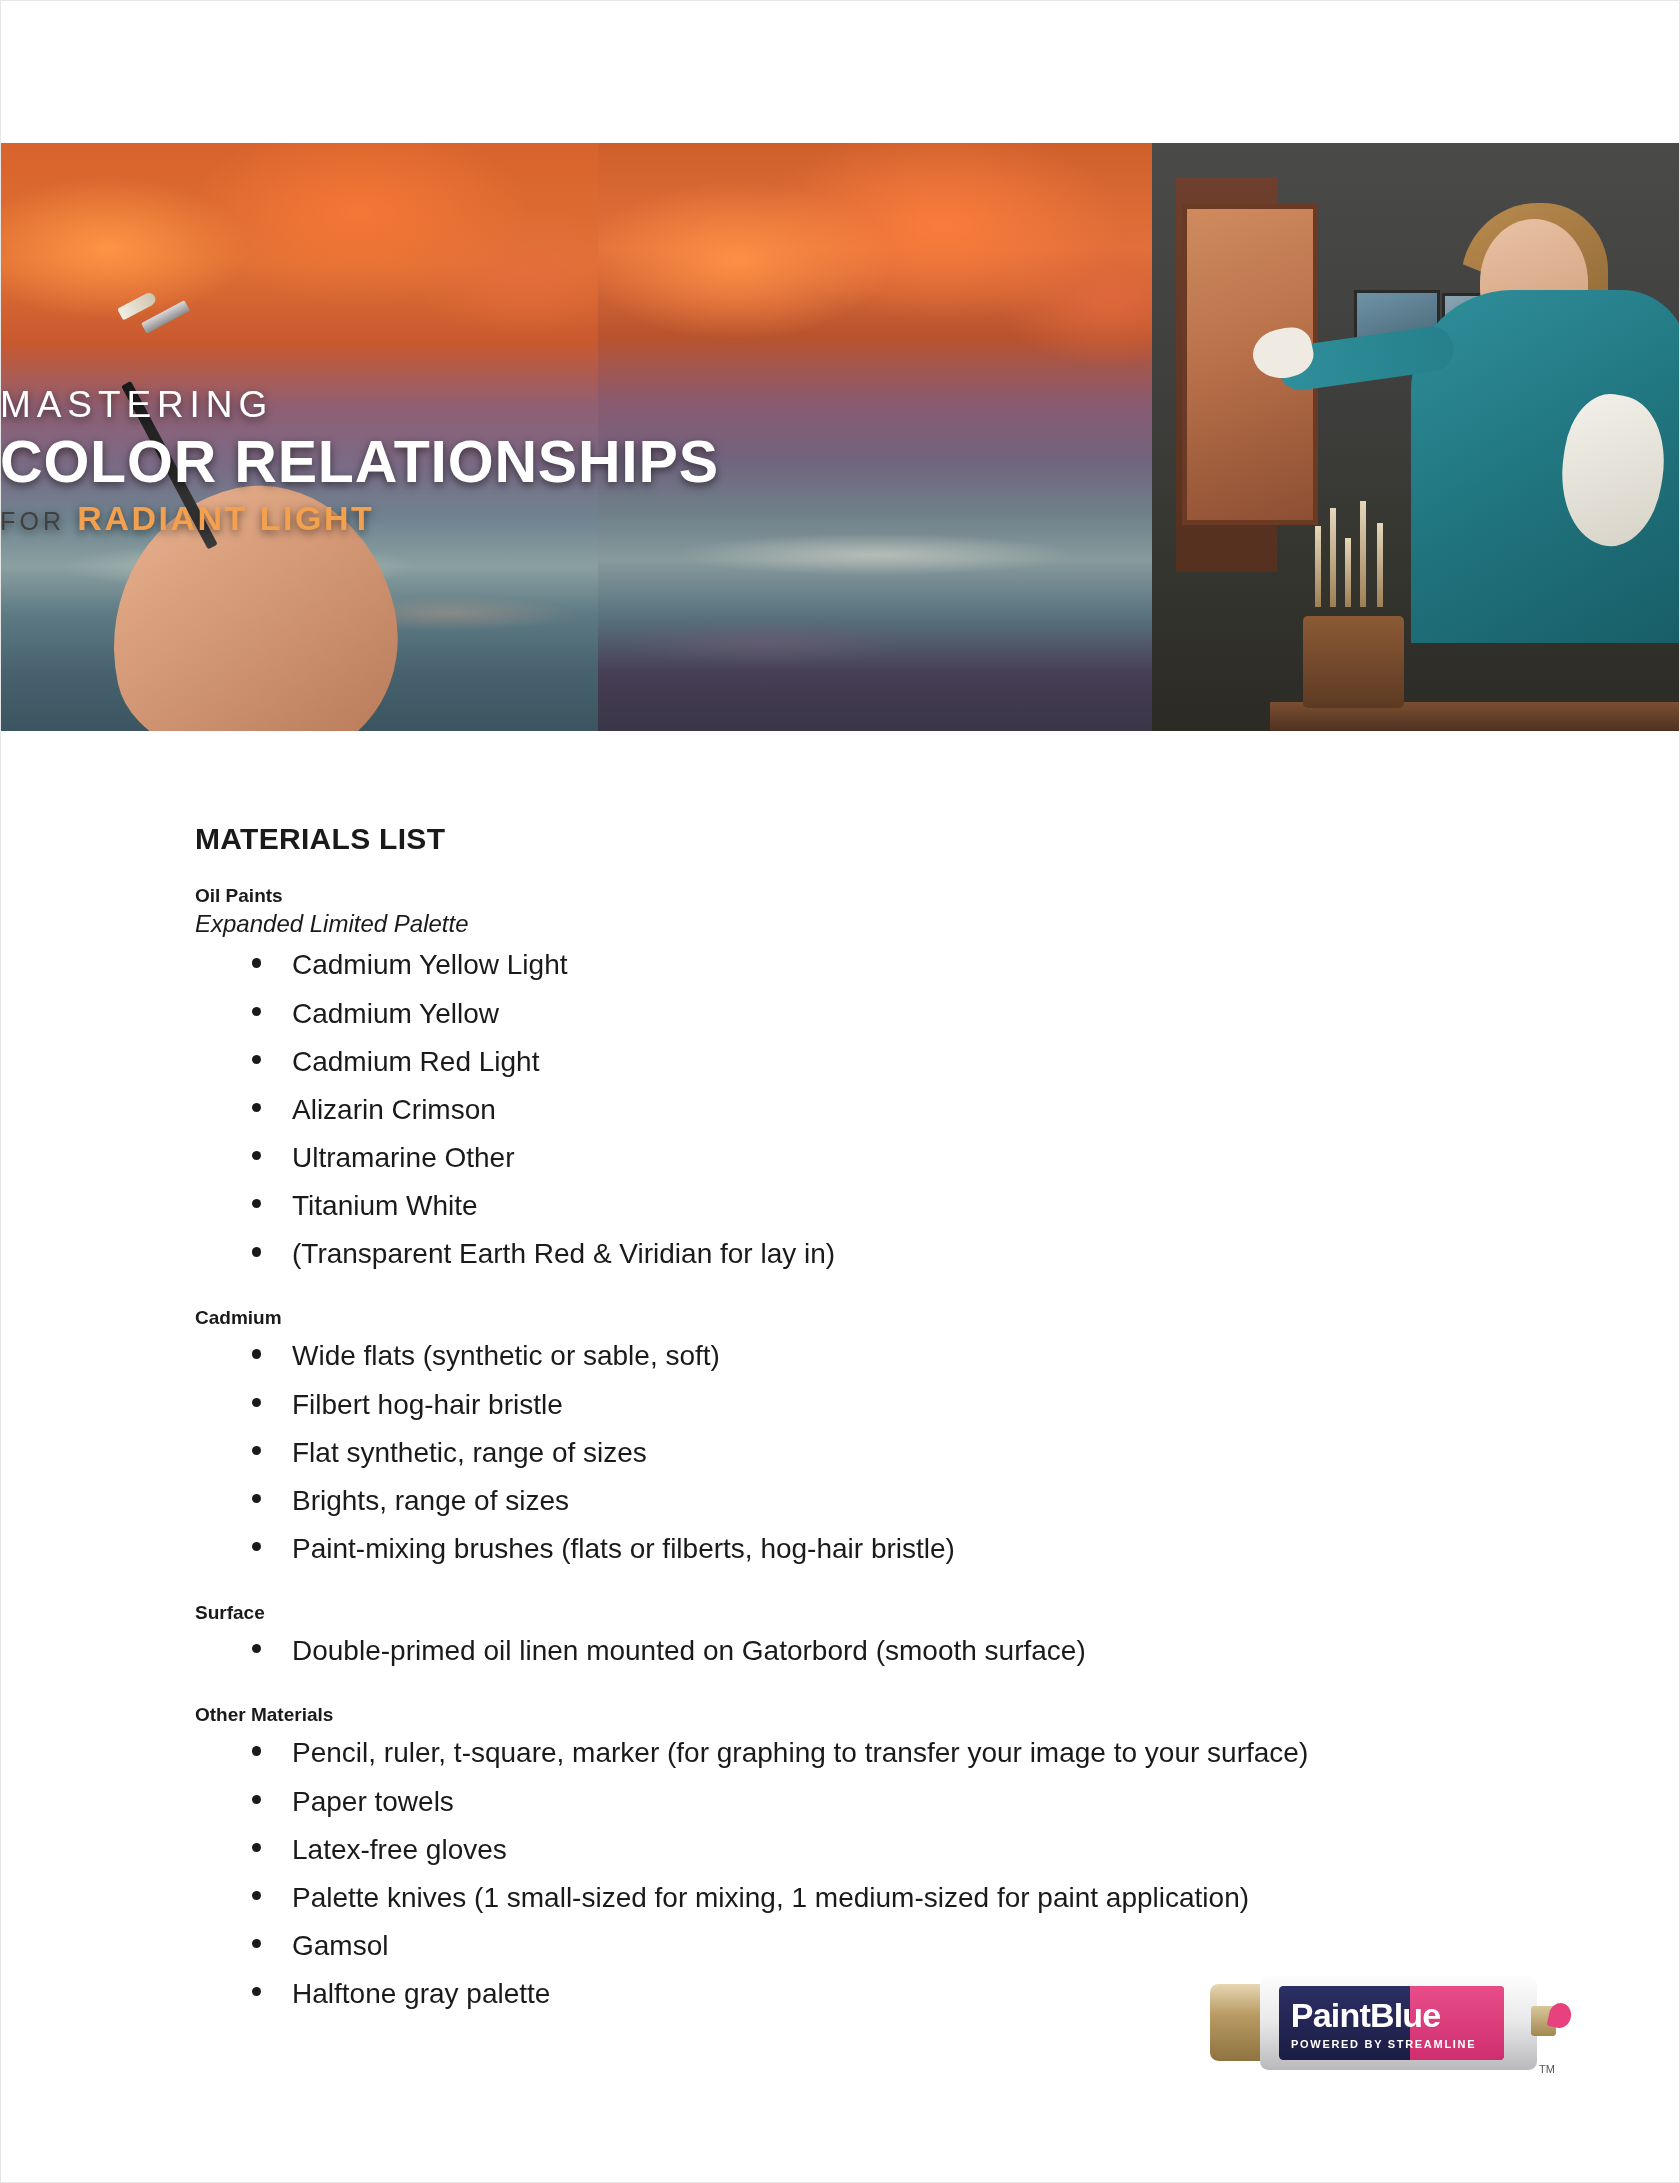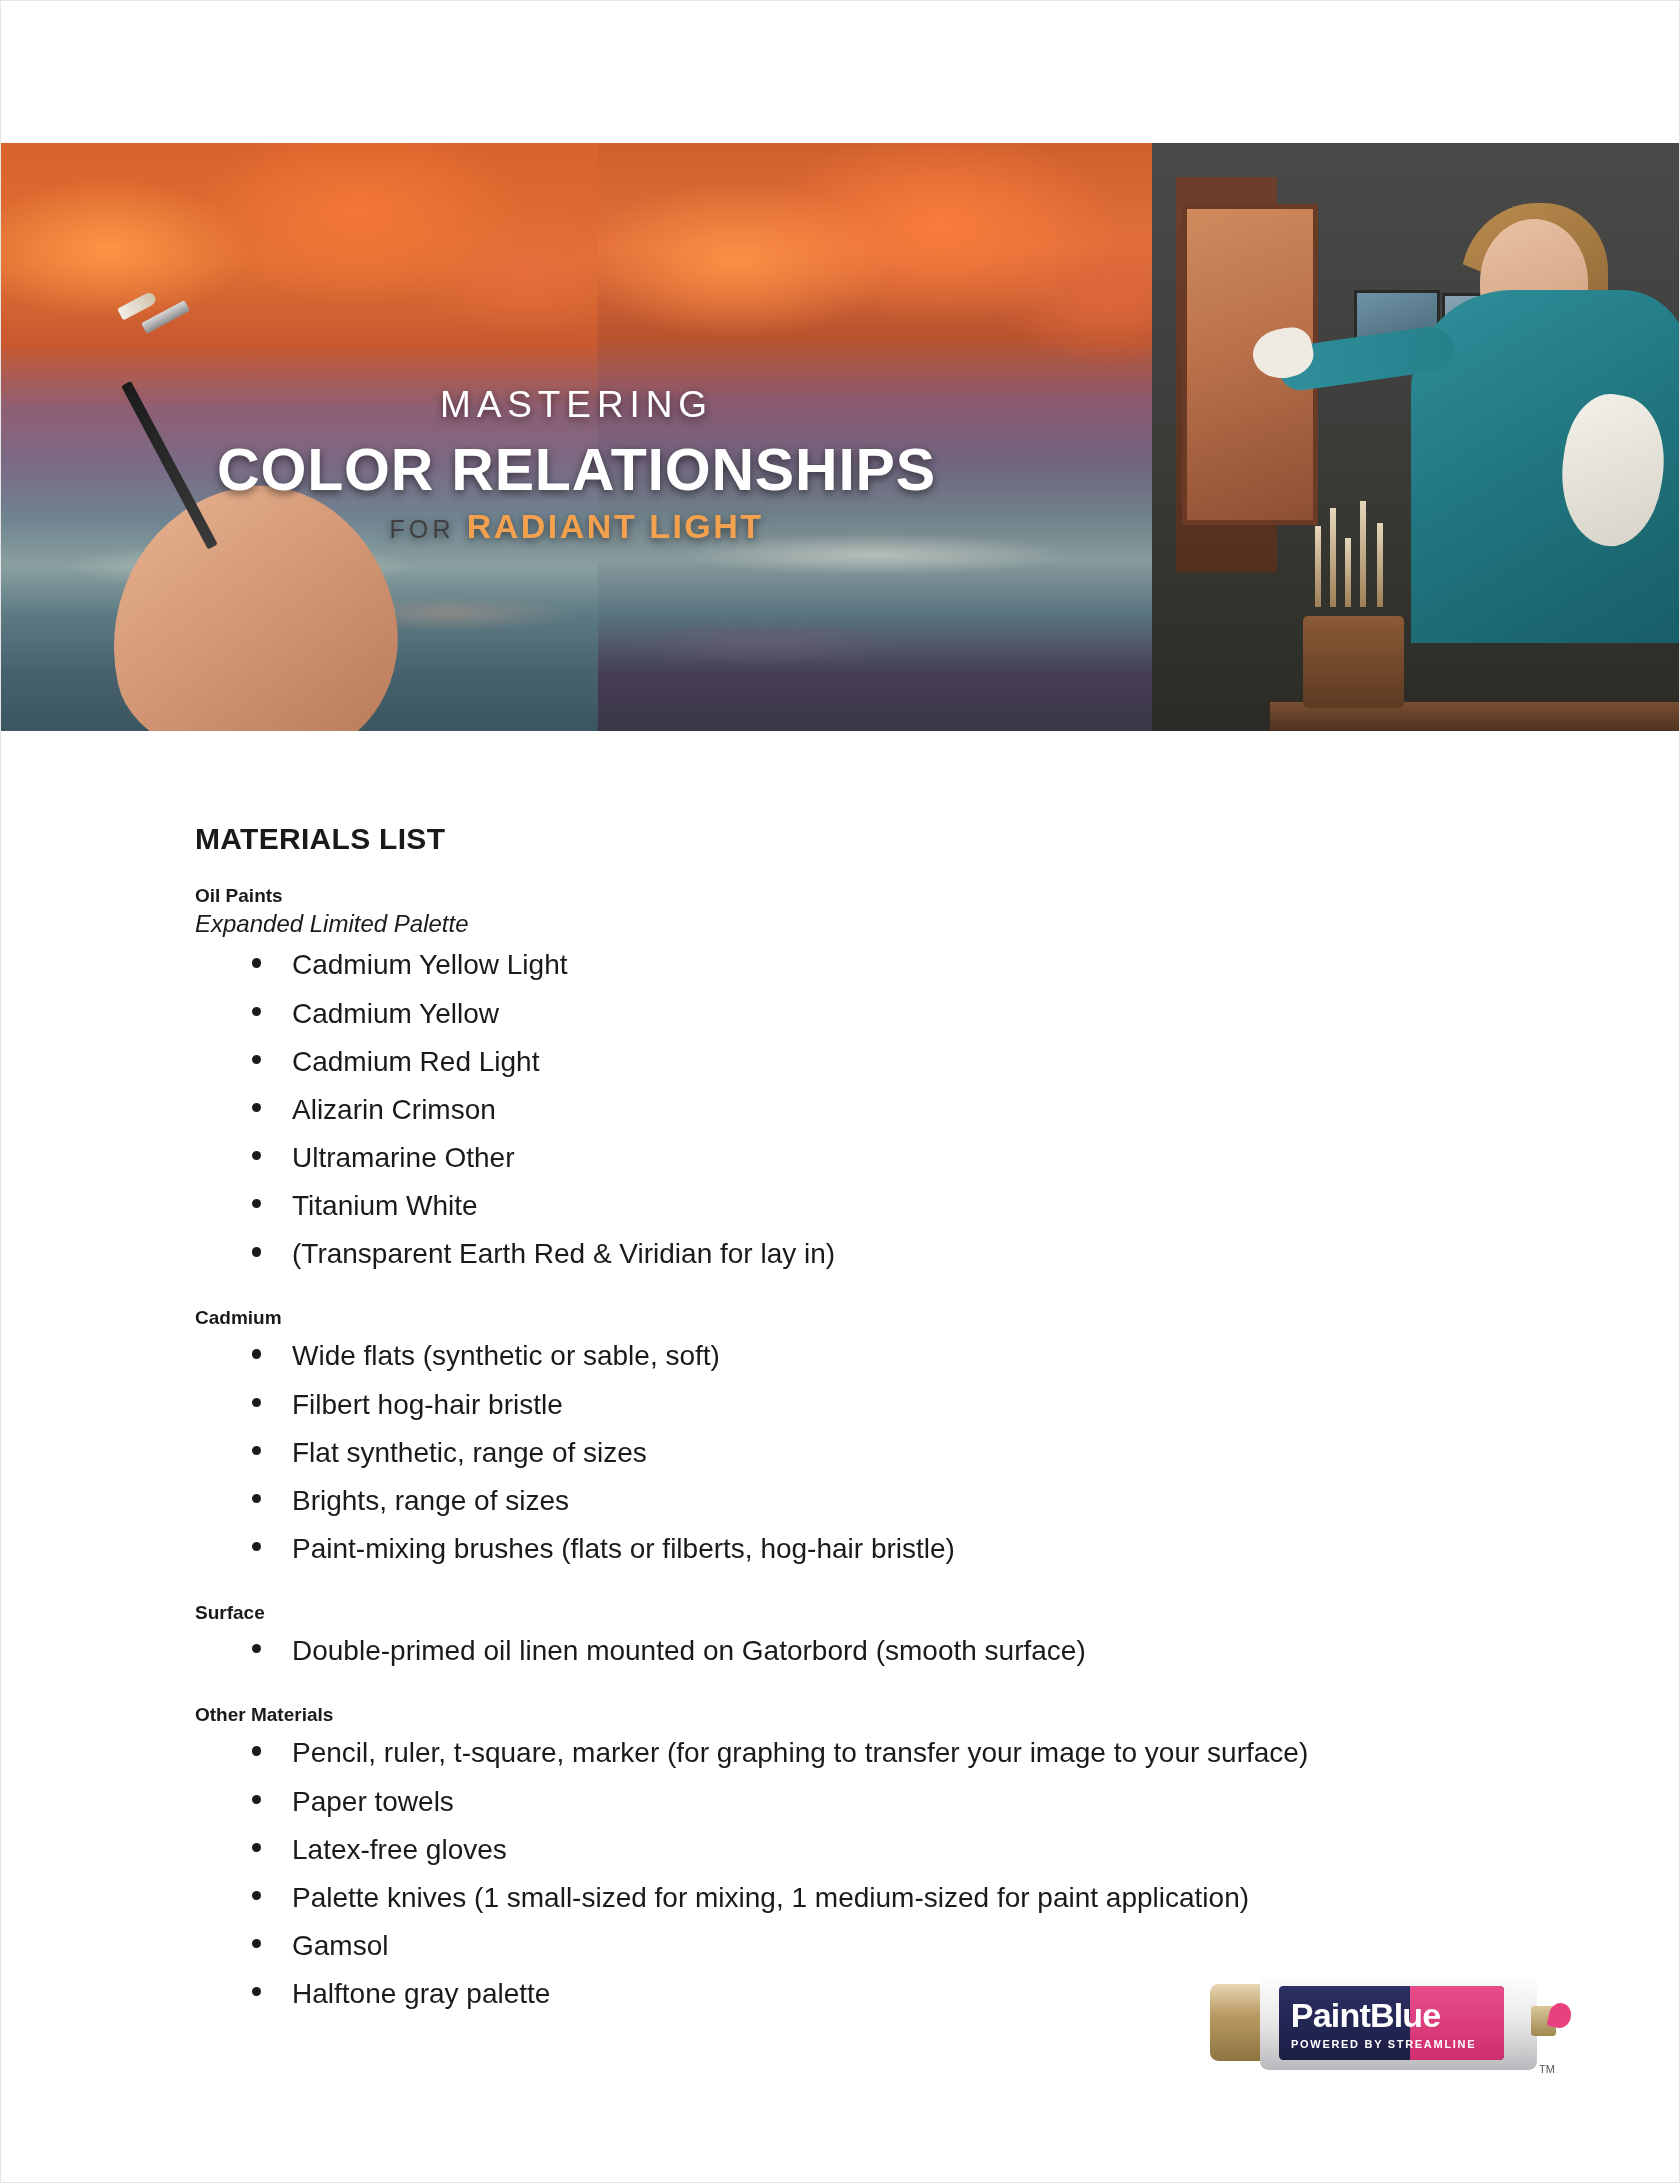--- a/index.html
+++ b/index.html
@@ -227,37 +227,36 @@
     width: 420px; height: 28.6px;
     background: linear-gradient(180deg, #7b4f31, #4e3220);
   }
 
   
   .hero-title {
     position: absolute;
     left: 0;
     top: 242px;
     width: 1153px;
-    text-align: center;
     color: #ffffff;
     text-shadow: 0 2.5px 8.4px rgba(0,0,0,.55);
     pointer-events: none;
   }
   .t-mastering {
     font-size: 37px;
     letter-spacing: 5.9px;
     font-weight: 400;
     line-height: 1.1;
   }
   .t-main {
     font-size: 59px;
     font-weight: 700;
     letter-spacing: 0.8px;
     line-height: 1.08;
-    margin-top: 13px;
+    margin-top: 5px;
   }
   .t-sub {
     margin-top: 5px;
     font-size: 34px;
     letter-spacing: 2.5px;
     font-weight: 700;
   }
   .t-for {
     font-weight: 400;
     font-size: 25px;

